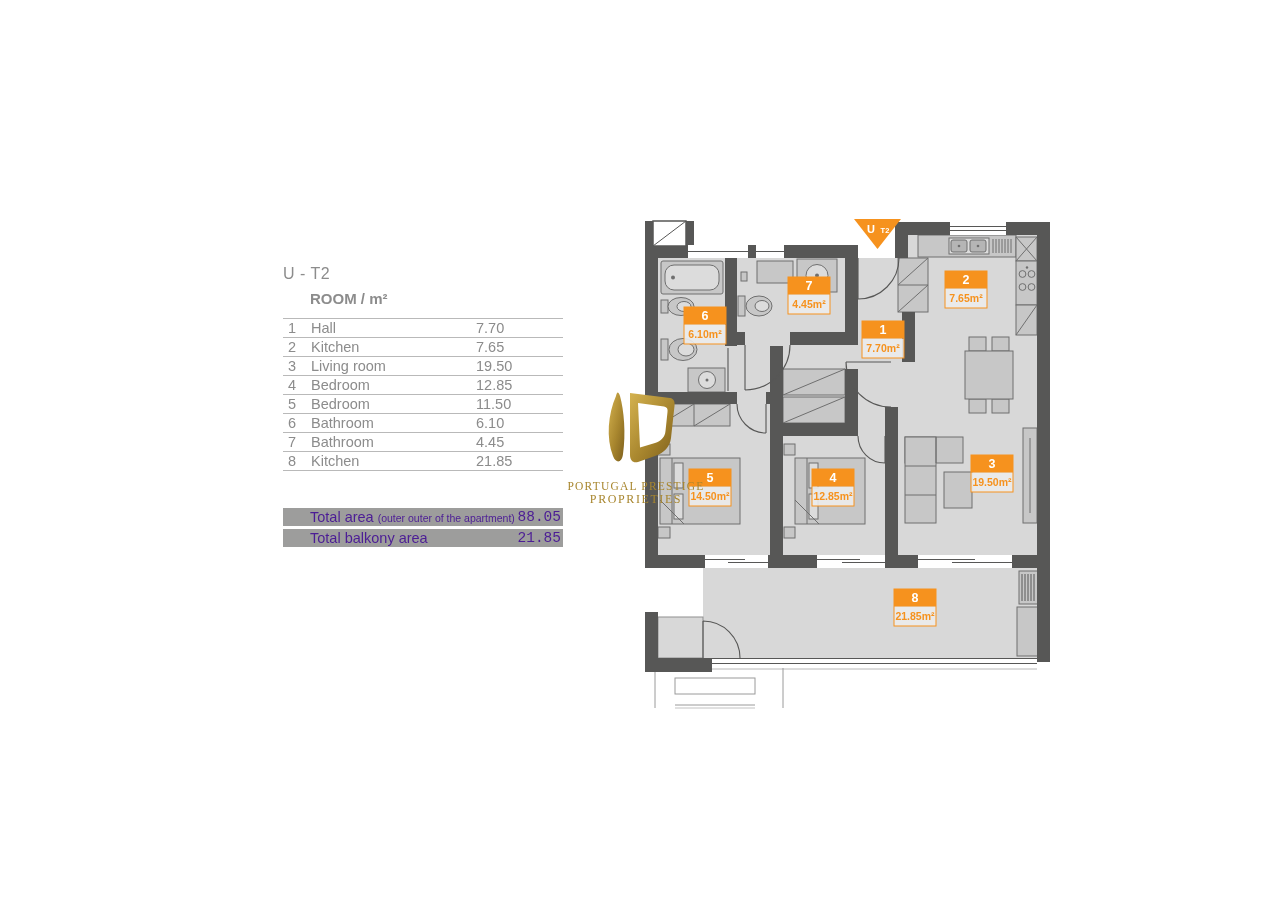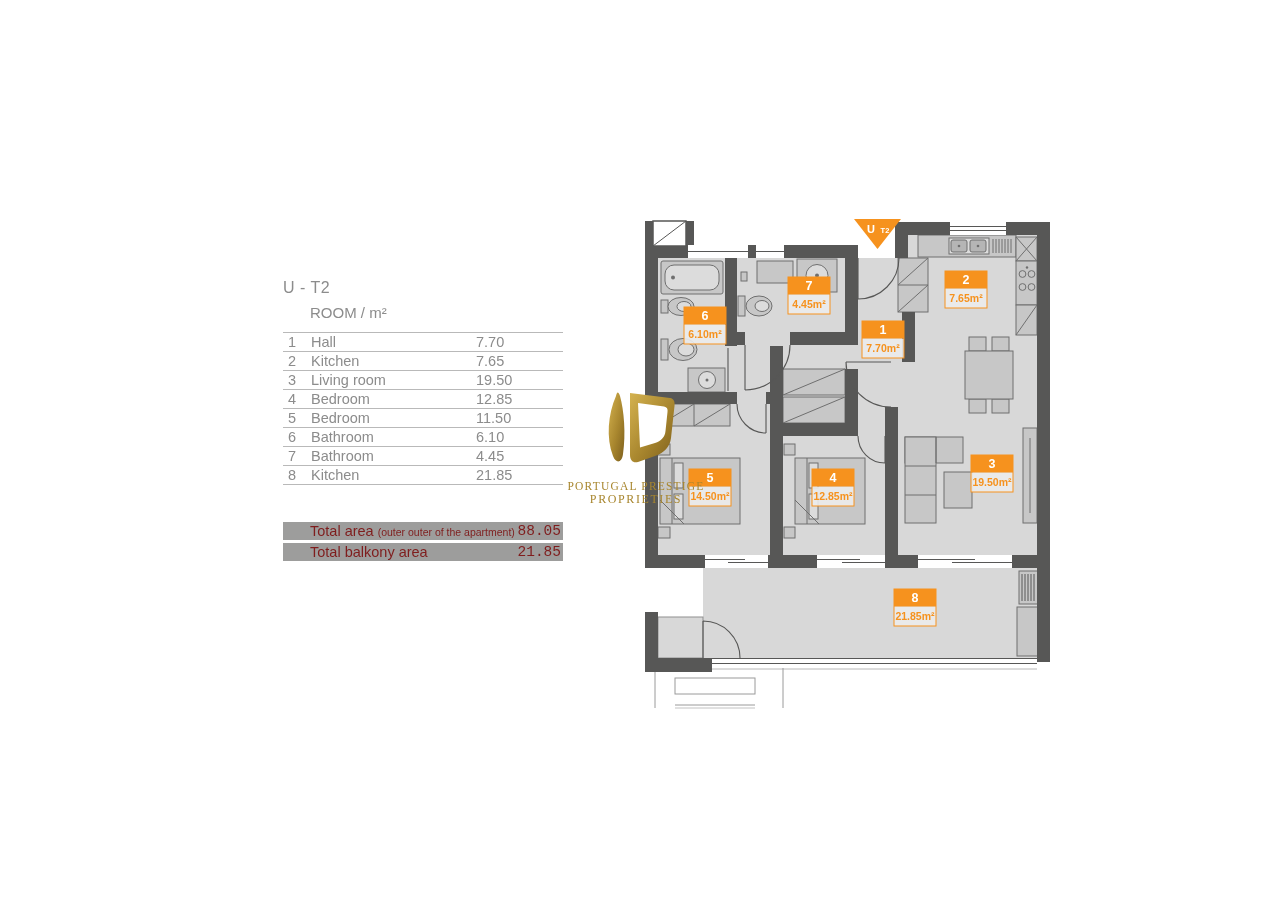--- a/index.html
+++ b/index.html
@@ -1,29 +1,29 @@
 <!DOCTYPE html>
 <html><head>
 <meta charset="utf-8">
 <style>
   html,body{margin:0;padding:0;background:#fff;}
   body{width:1280px;height:905px;font-family:"Liberation Sans",sans-serif;}
   .stage{position:relative;width:1280px;height:905px;background:#fff;overflow:hidden;}
 
   
-  .side{position:absolute;left:283px;top:279px;width:280px;color:#8c8c8c;}
+  .side{position:absolute;left:283px;top:265px;width:280px;color:#8c8c8c;}
   .title{font-size:16px;line-height:18px;letter-spacing:.5px;}
-  .hdr{margin:8px 0 11px 27px;font-size:15px;line-height:16px;}
+  .hdr{margin:8px 0 11px 27px;font-size:15px;line-height:16px;font-weight:bold;}
   .rows{border-top:1px solid #b9b9b9;}
   .row{display:flex;height:18px;align-items:center;border-bottom:1px solid #b9b9b9;font-size:14.5px;}
   .row .n{width:23px;padding-left:5px;}
   .row .nm{width:165px;}
   .row .ar{flex:1;padding-right:2px;}
   .totals{margin-top:37px;}
-  .trow{display:flex;height:18px;align-items:center;background:#9d9d9c;color:#7f1d1d;font-size:14.5px;margin-bottom:3px;padding:0 2px 0 0;}
+  .trow{display:flex;height:18px;align-items:center;background:#9d9d9c;color:#4c1d95;font-size:14.5px;margin-bottom:3px;padding:0 2px 0 0;}
   .trow .lbl{margin-left:27px;}
   .trow .note{font-size:10.5px;margin-left:4px;margin-top:2px;}
   .trow .val{margin-left:auto;font-family:Liberation Mono, monospace;}
 
   
   .logo{position:absolute;left:556px;top:390px;width:160px;height:122px;text-align:center;
         color:#a8862e;font-family:"Liberation Serif",serif;font-weight:normal;}
   .logo .l1{font-size:11.5px;letter-spacing:1.2px;margin-top:2px;}
   .logo .l2{font-size:12px;letter-spacing:1.6px;}
 

